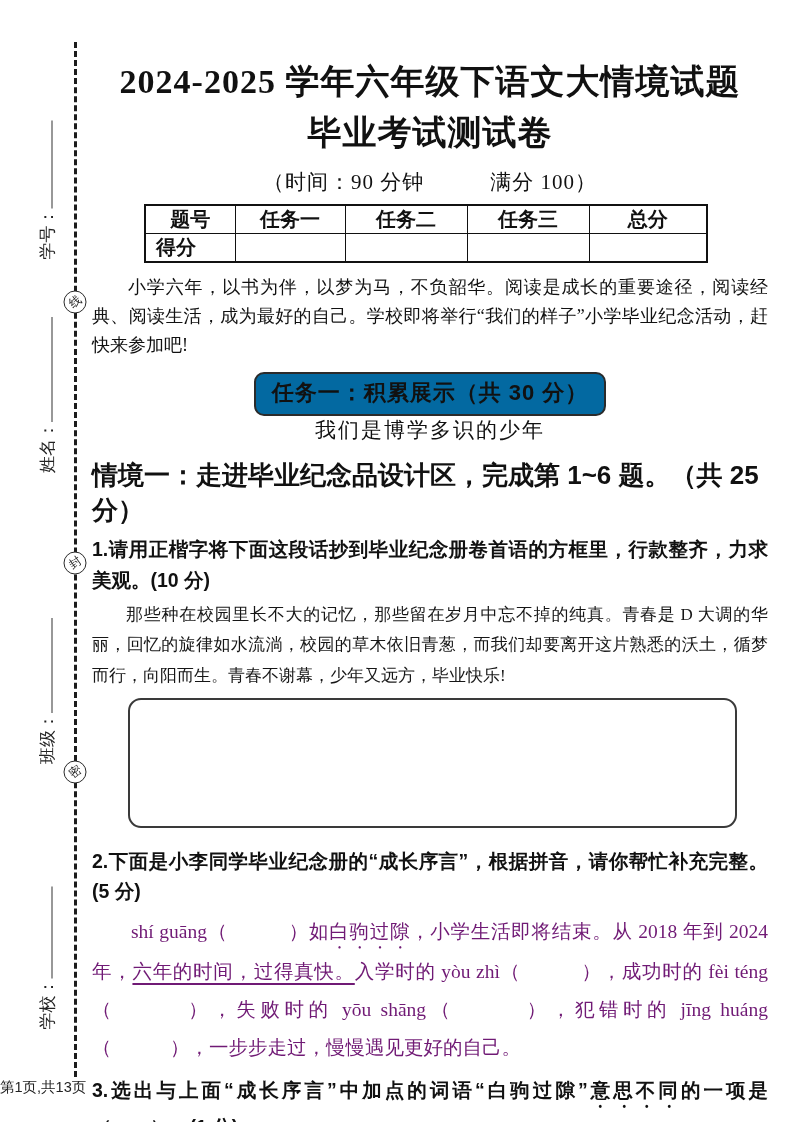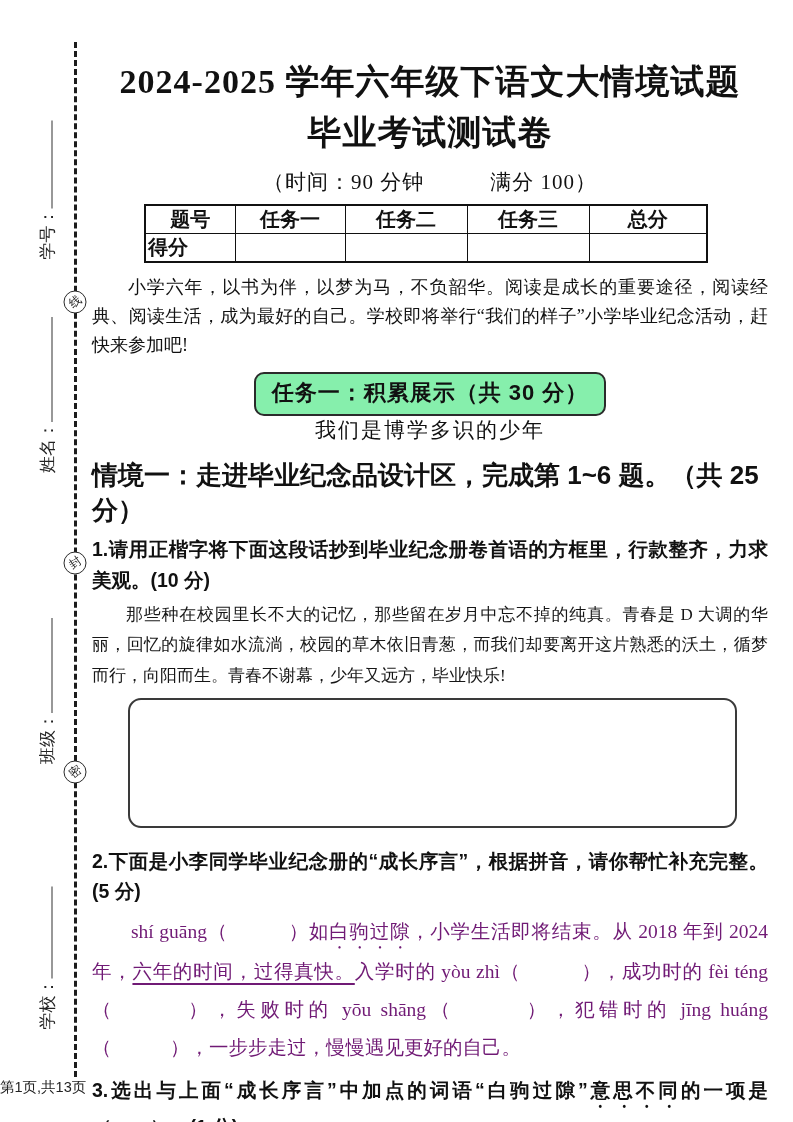--- a/index.html
+++ b/index.html
@@ -83,35 +83,35 @@
     text-align: center;
     font-size: 20px;
     font-weight: bold;
     padding: 0 4px;
   }
   table.score-table td.c0 { width: 90px; }
   table.score-table td.c1 { width: 110px; }
   table.score-table td.c2 { width: 122px; }
   table.score-table td.c3 { width: 122px; }
   table.score-table td.c4 { width: 118px; }
-  table.score-table tr.score-row td { text-align: left; padding-left: 2px; }
+  table.score-table tr.score-row td { text-align: left; padding-left: 10px; }
   table.score-table tr.score-row td.empty { }
 
   .intro {
     margin-top: 10px;
     font-size: 18px;
     line-height: 1.62;
     text-align: justify;
     text-indent: 2em;
   }
 
   .banner-wrap { text-align: center; margin-top: 12px; }
   .task-banner {
     display: inline-block;
-    background: #86efac;
+    background: #0369a1;
     border: 2.2px solid #2b2b2b;
     border-radius: 10px;
     padding: 4px 16px 6px 16px;
     font-size: 22px;
     font-weight: bold;
     font-family: "Liberation Sans", "DejaVu Sans", sans-serif;
     letter-spacing: 1px;
   }
   .section-subtitle {
     text-align: center;

